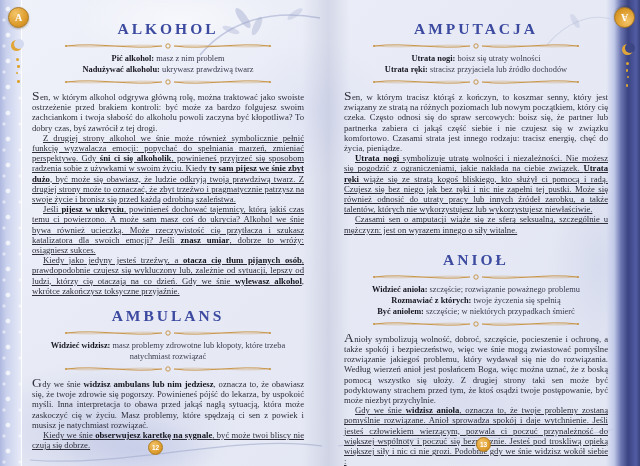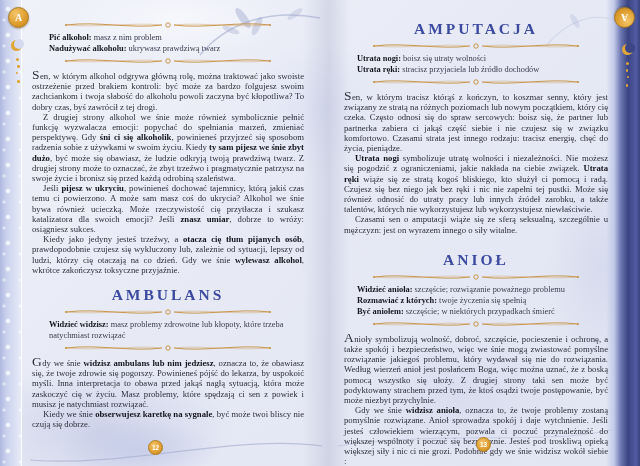--- a/index.html
+++ b/index.html
@@ -53,25 +53,25 @@
   .gutter{position:absolute;left:302px;top:0;width:48px;height:466px;pointer-events:none;
     background:linear-gradient(90deg,rgba(255,255,255,0) 0,rgba(122,131,170,.16) 45%,rgba(122,131,170,.2) 55%,rgba(255,255,255,0) 100%);}
   .sections{position:absolute;top:20px;}
   .page-left .sections{left:10px;width:272px;}
   .page-right .sections{left:14px;width:264px;}
   
   .section-title{margin:0 0 3px;text-align:center;font-size:15.5px;font-weight:bold;
     letter-spacing:3px;color:#3c4aa0;}
   .flourish{display:block;margin:0 auto 2px;}
   .kw-block{max-width:238px;margin:1px auto 2px;}
-  .kw-line{font-size:8.4px;line-height:11px;color:#3b3b4e;}
+  .kw-line{text-align:center;font-size:8.4px;line-height:11px;color:#3b3b4e;}
   .kw-term{font-weight:bold;color:#16161f;}
   .para{margin:0;font-size:8.7px;line-height:10.2px;color:#2e2e3a;text-align:justify;}
   .body-block{margin-top:5px;}
-  .para + .para{text-indent:11px;}
+  .para + .para{text-indent:11px;text-decoration:underline;}
   .seg-b{font-weight:bold;color:#14141c;}
   .seg-cap{font-size:13.5px;line-height:8px;letter-spacing:.5px;}
   .page-left .sections section:nth-child(2){margin-top:11px;}
   .page-right .sections section:nth-child(2){margin-top:16px;}
   
   .pagenum{position:absolute;width:13px;height:13px;border-radius:50%;
     background:radial-gradient(circle at 35% 30%,#f2c166,#dd9c2c 65%,#bf7f1c);
     border:1px solid #b07c1e;color:#fff;font-size:6.5px;font-weight:bold;
     display:flex;align-items:center;justify-content:center;font-family:"Liberation Sans",sans-serif;}
   .pn-left{left:126px;top:440px;}
@@ -130,20 +130,21 @@
   </div>
   <span class="crescent cres-right"></span>
   <span class="dot" style="right:11px;top:62px;width:3px;height:3px;"></span>
   <span class="dot" style="right:12px;top:69px;width:2.5px;height:2.5px;"></span>
   <span class="dot" style="right:11px;top:76px;width:2px;height:2px;"></span>
   <span class="dot" style="right:12px;top:84px;width:2.5px;height:2.5px;"></span>
 
   <div class="page page-left">
     <div class="sections">
         <section class="section">
+          <h2 class="section-title">ALKOHOL</h2>
           <svg width="212" height="10" viewBox="0 0 212 10" class="flourish">
             <path d="M4,5 C35,1 70,9 100,5" fill="none" stroke="#c9964a" stroke-width="1"></path>
             <path d="M4,5 C40,8 72,2 100,5" fill="none" stroke="#c9964a" stroke-width=".6" opacity=".7"></path>
             <path d="M208,5 C177,1 142,9 112,5" fill="none" stroke="#c9964a" stroke-width="1"></path>
             <path d="M208,5 C172,8 140,2 112,5" fill="none" stroke="#c9964a" stroke-width=".6" opacity=".7"></path>
             <circle cx="106" cy="5" r="2.2" fill="none" stroke="#c9964a" stroke-width="1"></circle>
             <circle cx="4" cy="5" r="1.1" fill="#c9964a"></circle>
             <circle cx="208" cy="5" r="1.1" fill="#c9964a"></circle>
           </svg>
           <div class="kw-block">

